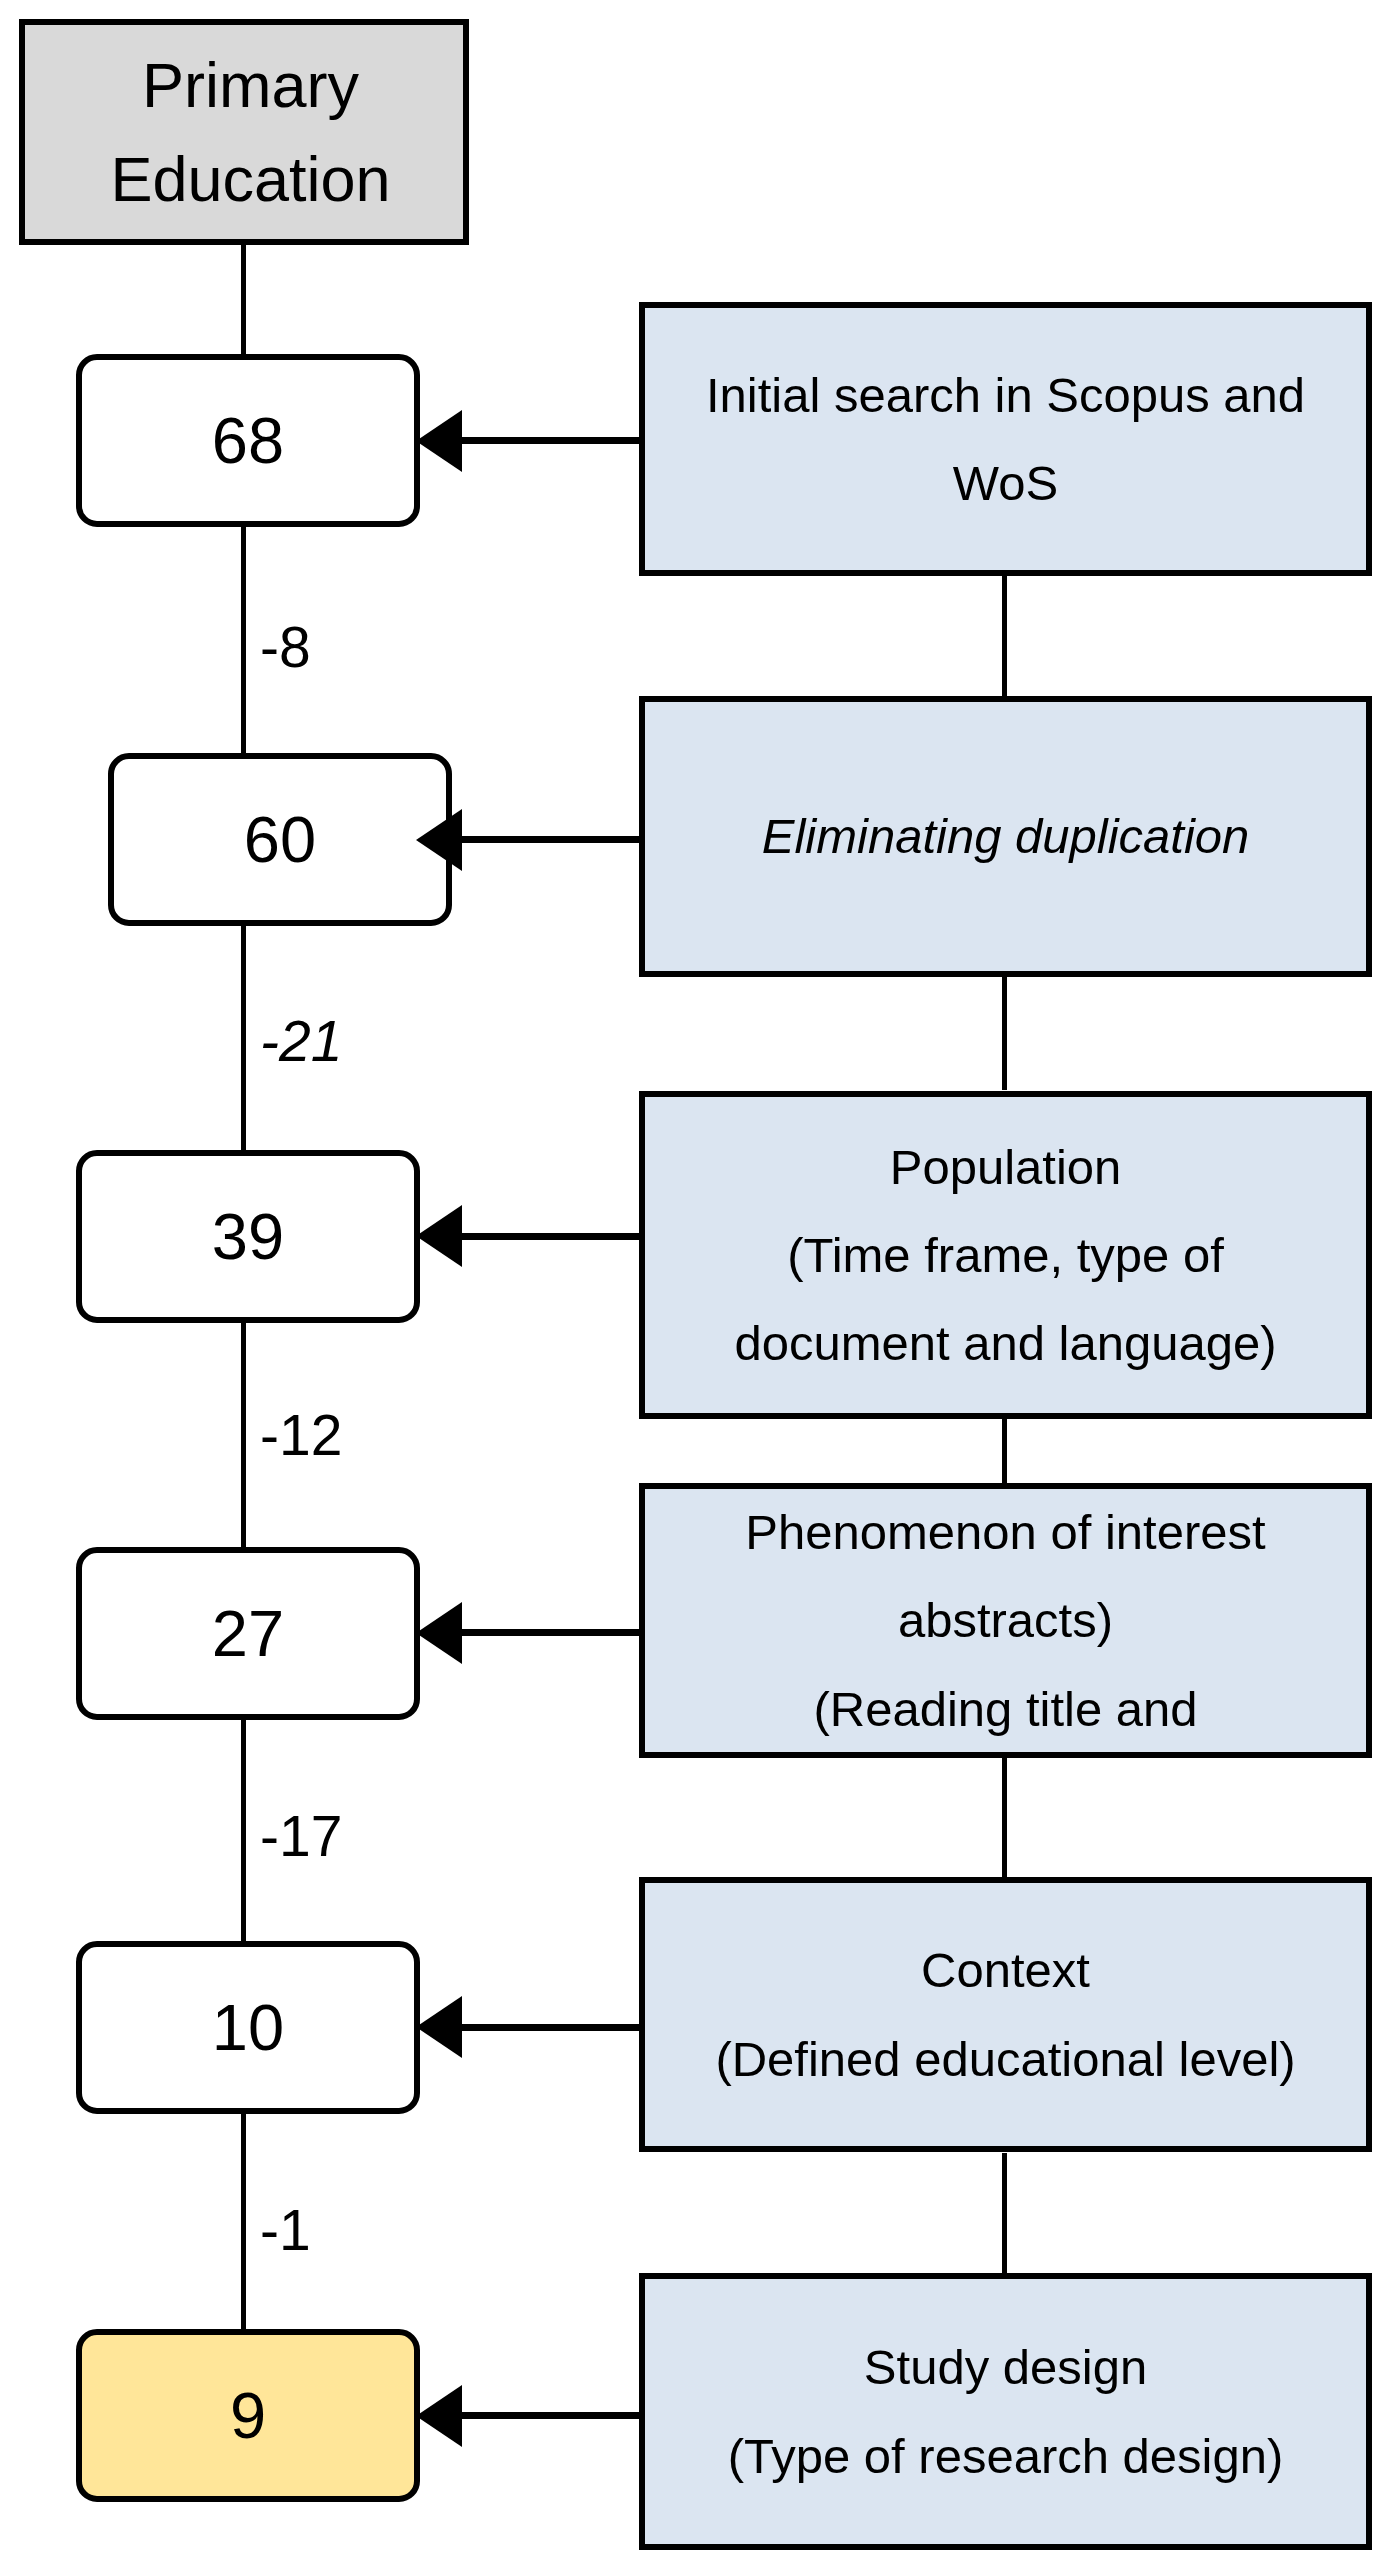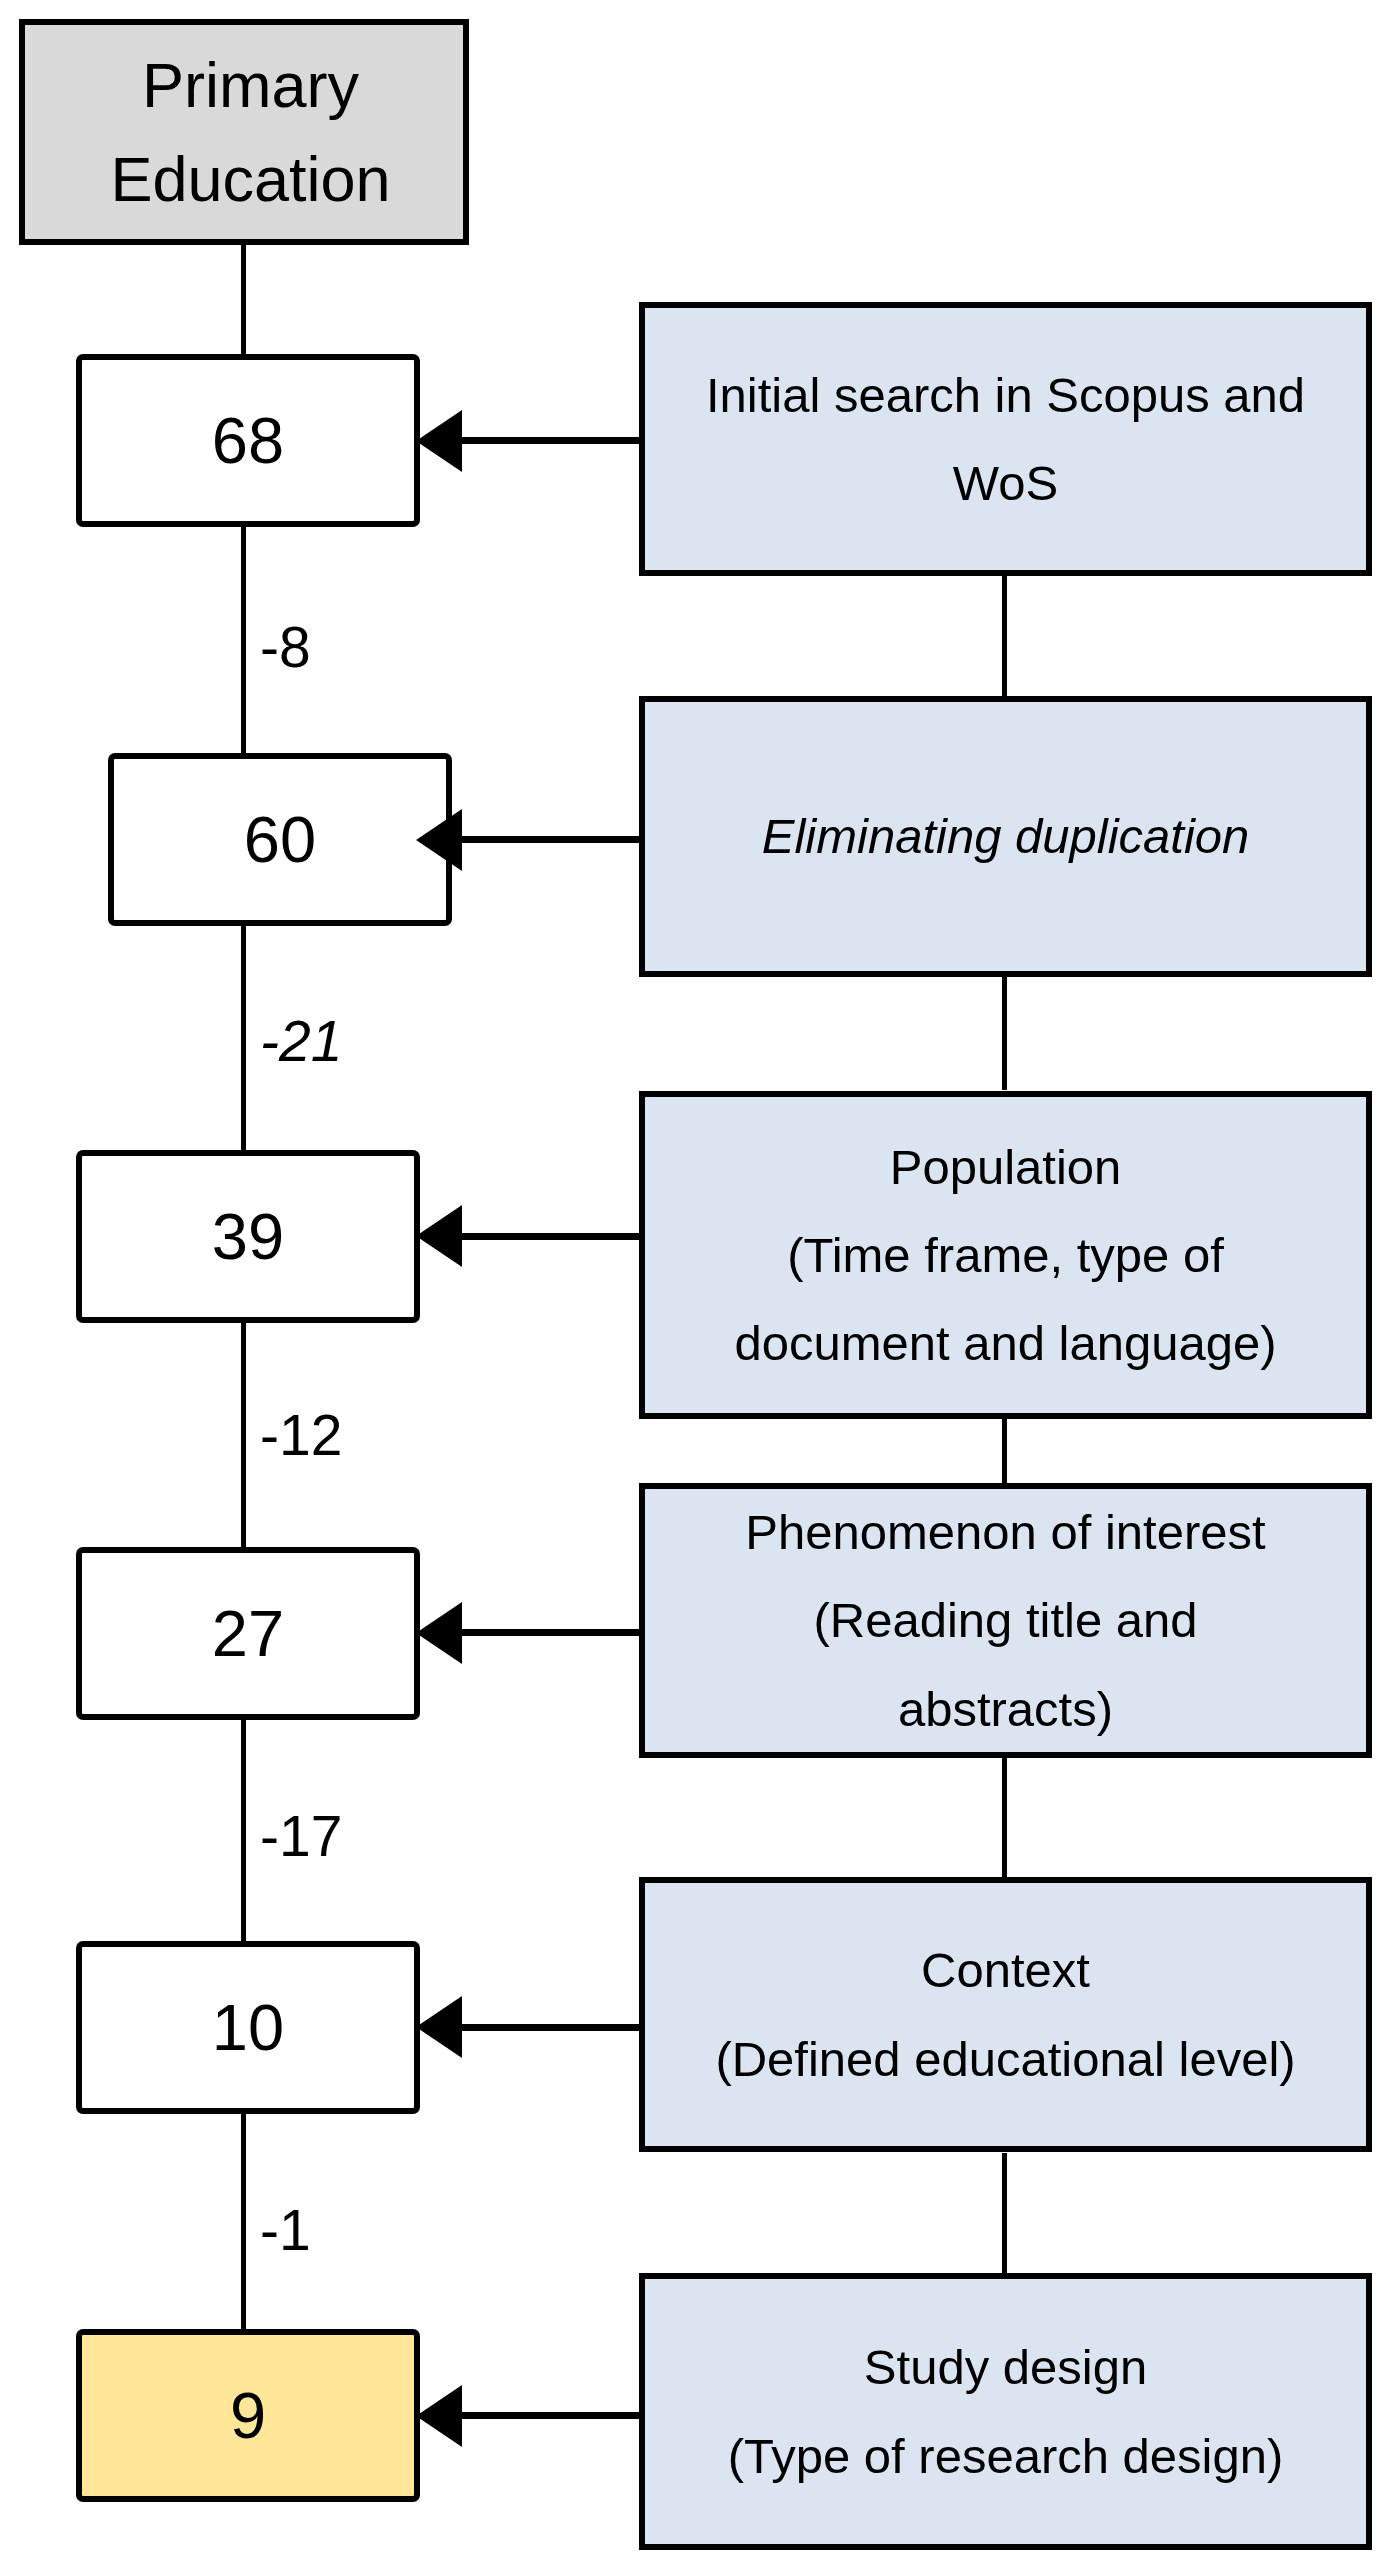--- a/index.html
+++ b/index.html
@@ -13,21 +13,21 @@
   }
   .root-box{
     position:absolute;left:19px;top:19px;width:450px;height:226px;
     background:#d9d9d9;border:6.8px solid #000;box-sizing:border-box;
     display:flex;align-items:center;justify-content:center;
     text-align:center;font-size:63px;line-height:1.5;padding-left:13px;
   }
   .count-box{
     position:absolute;left:76px;width:344px;height:173px;
     background:#ffffff;border:6.1px solid #000;box-sizing:border-box;
-    border-radius:7px;
+    border-radius:21px;
     display:flex;align-items:center;justify-content:center;
     font-size:65px;
   }
   .count-box.final{background:#ffe699;}
   .step-box{
     position:absolute;left:639px;width:733px;
     background:#dbe5f1;border:6.8px solid #000;box-sizing:border-box;
     display:flex;align-items:center;justify-content:center;
     text-align:center;font-size:49px;line-height:1.8;
   }
@@ -104,22 +104,22 @@
   <div class="step-box" style="top:1091px;height:328px;">
     <div class="step-lines">
       <div>Population</div>
       <div>(Time frame, type of</div>
       <div>document and language)</div>
     </div>
   </div>
   <div class="step-box" style="top:1483px;height:275px;">
     <div class="step-lines">
       <div>Phenomenon of interest</div>
+      <div>abstracts)</div>
       <div>(Reading title and</div>
-      <div>abstracts)</div>
     </div>
   </div>
   <div class="step-box" style="top:1877px;height:275px;">
     <div class="step-lines">
       <div>Context</div>
       <div>(Defined educational level)</div>
     </div>
   </div>
   <div class="step-box" style="top:2273px;height:277px;">
     <div class="step-lines">

